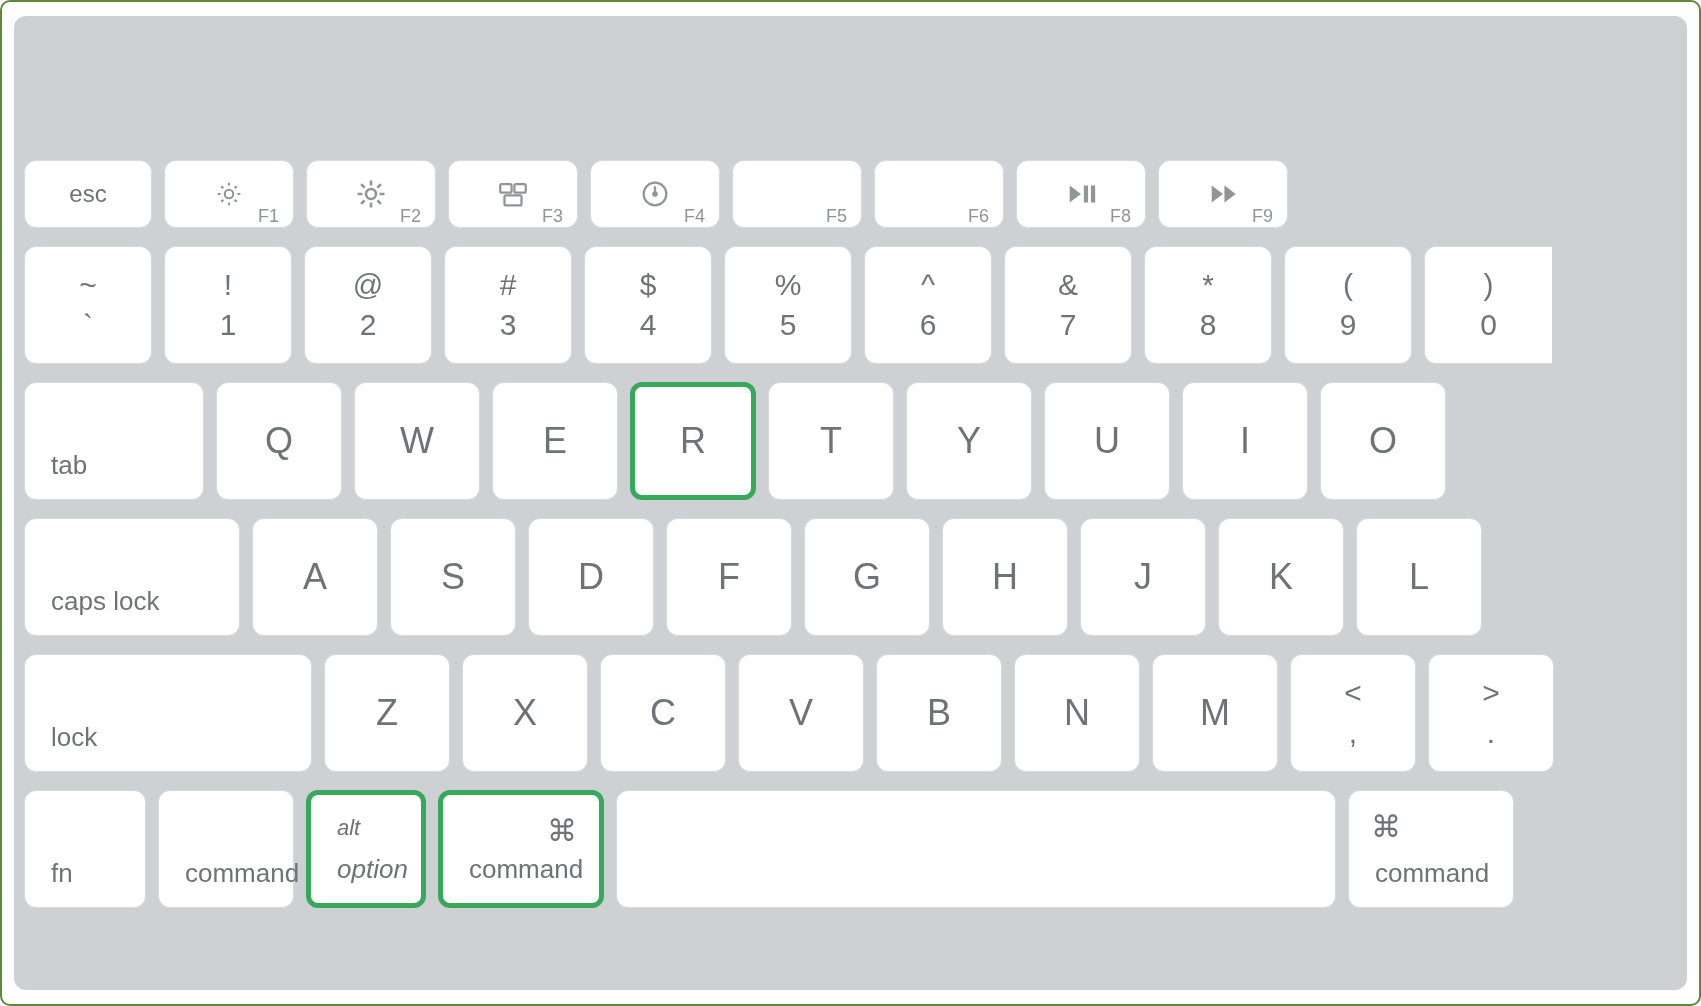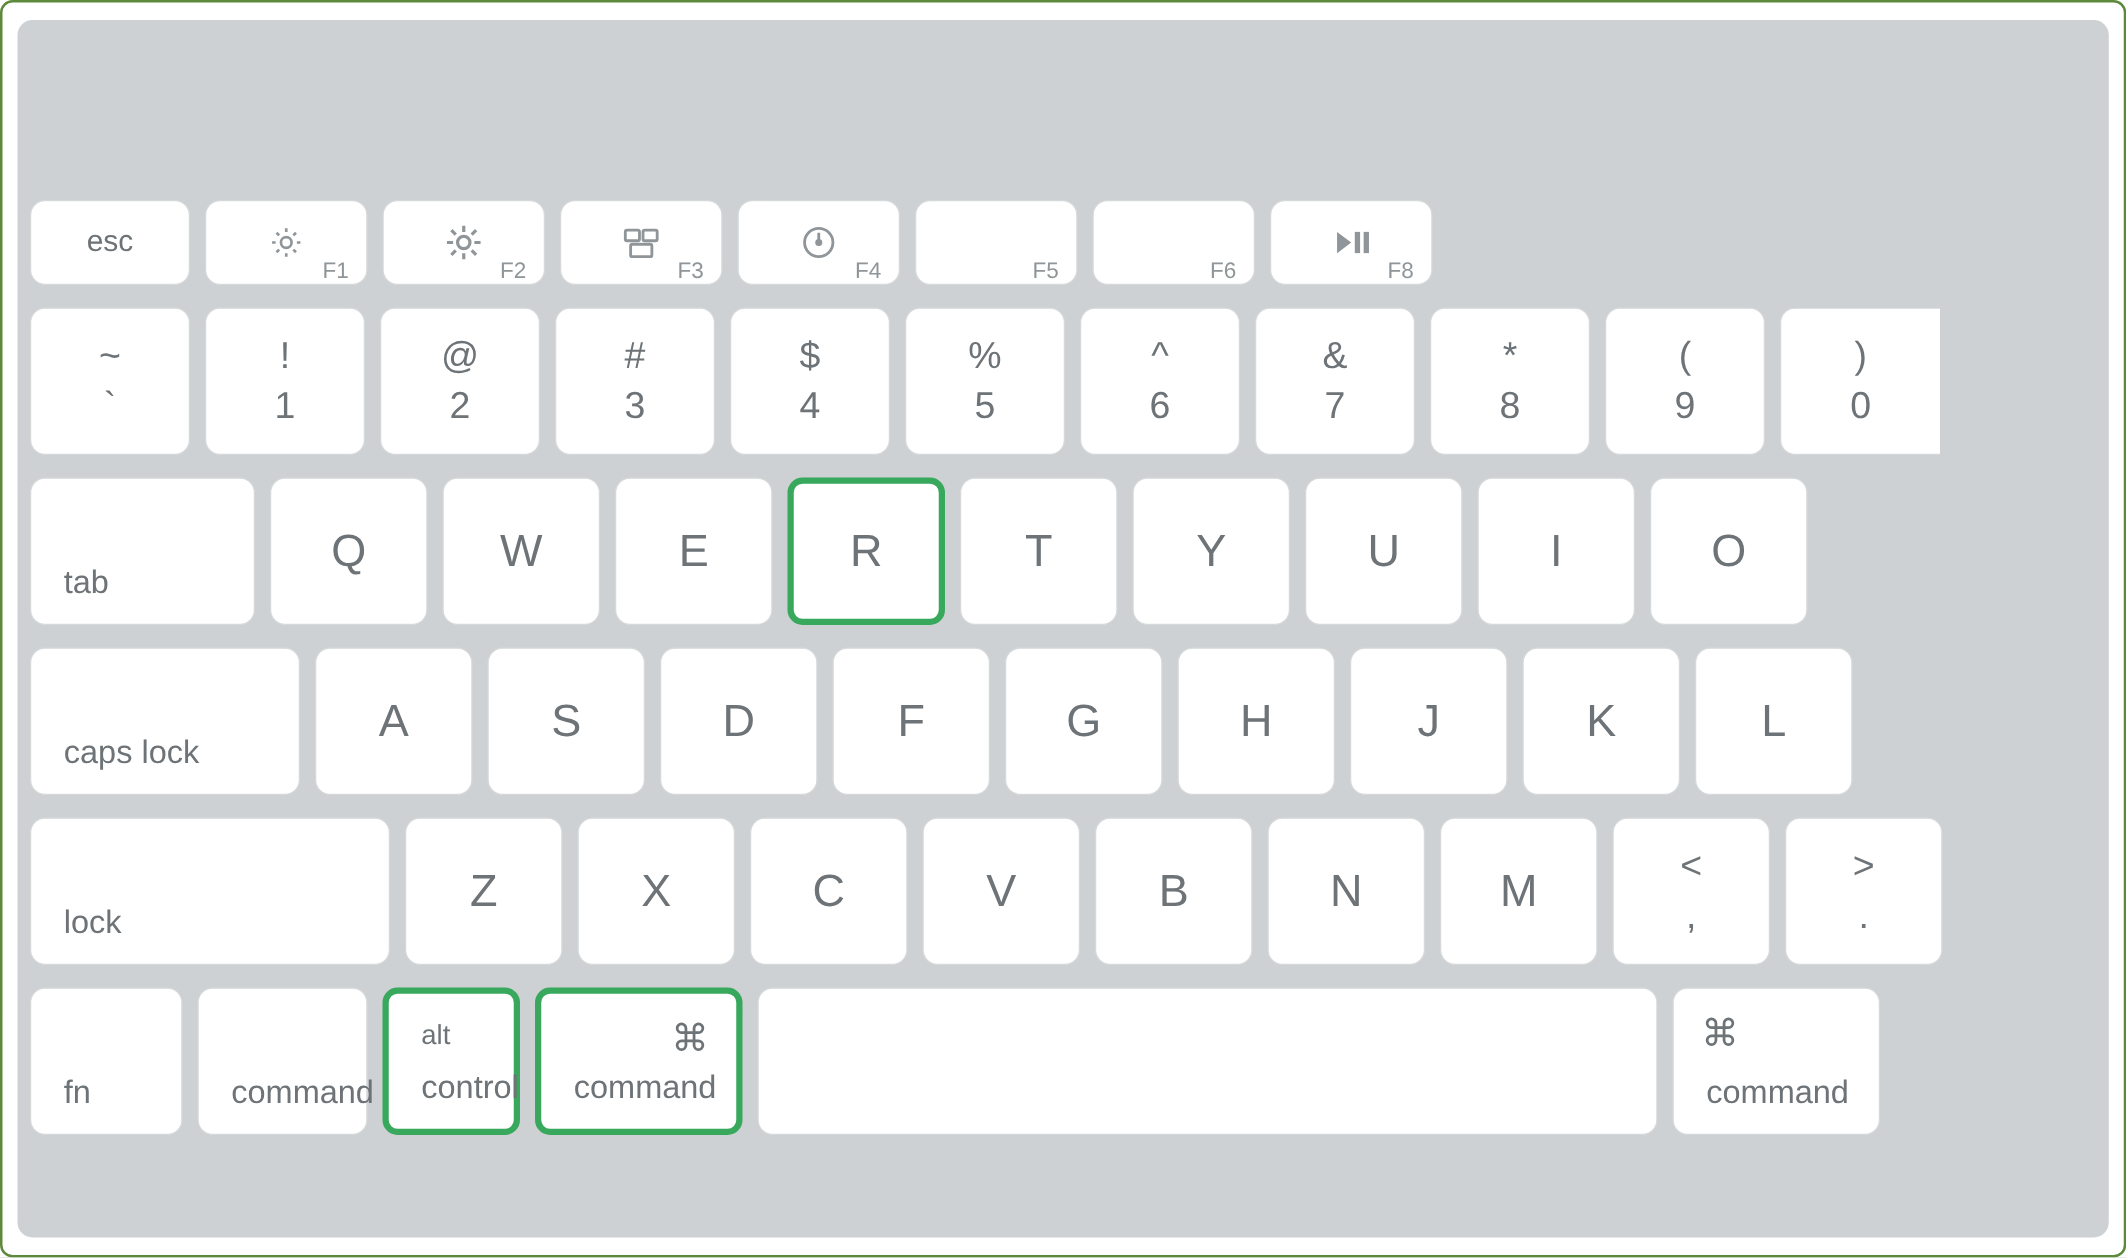--- a/index.html
+++ b/index.html
@@ -49,21 +49,21 @@
   .key .tr-icon { position:absolute; right:22px; top:18px; font-size:30px; color:#6d7377; }
   .key .twoup { display:flex; flex-direction:column; align-items:center; gap:10px; }
   .key .twoup span { font-size:30px; font-weight:300; color:#6d7377; line-height:1; }
   .key.highlight { border:5px solid #37a85c; }
   
   .w-esc{width:128px;} .w-func{width:130px;}
   .w-num{width:128px;} .w-num-last{width:128px;}
   .w-tab{width:180px;} .w-letter{width:126px;}
   .w-caps{width:216px;}
   .w-shift{width:288px;}
-  .w-fn{width:122px;} .w-ctrl{width:136px;} .w-opt{width:110px;} .w-cmd{width:166px;} .w-space{width:720px;}
+  .w-fn{width:122px;} .w-ctrl{width:136px;} .w-opt{width:120px;font-style:italic;} .w-cmd{width:166px;} .w-space{width:720px;}
 
   
   .isvg{width:34px;height:34px;display:block;}
 </style>
 </head>
 <body>
 
 <div class="frame">
   <div class="board">
     <div class="rows">
@@ -135,20 +135,29 @@
         <div class="key func w-func">
           <span class="ficon">
             <svg class="isvg" viewBox="0 0 24 24" fill="#8f9598">
                 <polygon points="4,6 12,12 4,18"></polygon>
                 <rect x="14" y="6" width="3" height="12"></rect>
                 <rect x="19" y="6" width="3" height="12"></rect>
               </svg>
           </span>
           <span class="flabel">F8</span>
         </div>
+        <div class="key func w-func">
+          <span class="ficon">
+            <svg class="isvg" viewBox="0 0 24 24" fill="#8f9598">
+                <polygon points="4,6 12,12 4,18"></polygon>
+                <polygon points="13,6 21,12 13,18"></polygon>
+              </svg>
+          </span>
+          <span class="flabel">F9</span>
+        </div>
       </div>
 
       <div class="row">
         <div class="key w-num">
             <div class="twoup">
               <span>~</span>
               <span>`</span>
             </div>
           </div>
         <div class="key w-num">
@@ -320,21 +329,21 @@
 
       <div class="row">
         <div class="key w-fn">
             <span class="bl-label">fn</span>
           </div>
         <div class="key w-ctrl">
             <span class="bl-label">command</span>
           </div>
         <div class="key w-opt highlight">
           <span class="tl-label">alt</span>
-          <span class="bl-label">control</span>
+          <span class="bl-label">option</span>
         </div>
         <div class="key w-cmd highlight">
           <span class="tr-icon">⌘</span>
           <span class="bl-label">command</span>
         </div>
         <div class="key w-space"></div>
         <div class="key w-cmd">
           <span class="tr-icon" style="left:22px;right:auto;">⌘</span>
           <span class="bl-label">command</span>
         </div>

